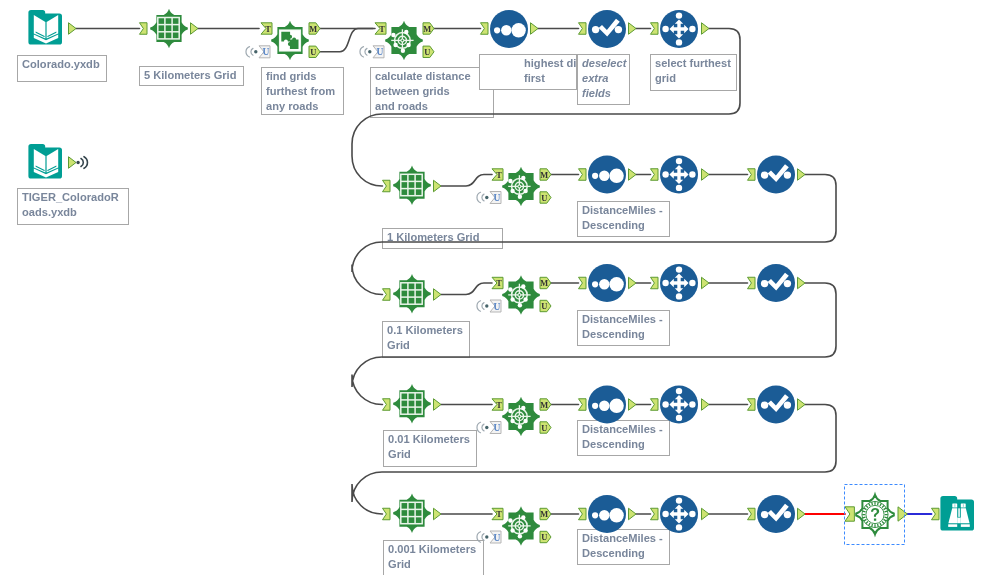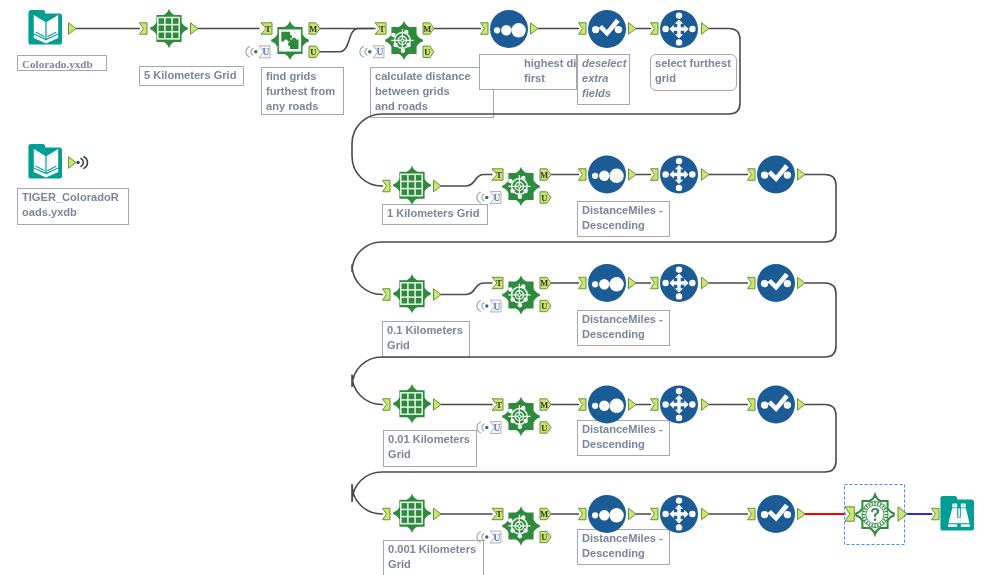--- a/index.html
+++ b/index.html
@@ -10,38 +10,38 @@
   svg.layer{position:absolute;left:0;top:0;width:998px;height:575px;overflow:visible;}
   .lbl{position:absolute;border:1px solid #a7a7a7;background:#fff;
        color:#79869b;font-size:11.1px;line-height:15.2px;box-sizing:border-box;font-weight:600;
        padding:1px 3px 1px 4px;white-space:pre;}
 </style>
 </head>
 <body>
 
 <div id="canvas">
   <div>
-    <div class="lbl" style="left:17px;top:55px;width:90px;height:16px;font-family:Liberation Serif, serif;">Colorado.yxdb</div>
+    <div class="lbl" style="left:17px;top:55px;width:90px;height:27px;">Colorado.yxdb</div>
       <div class="lbl" style="left:139px;top:55px;width:105px;height:20px;margin-top:11px;">5 Kilometers Grid</div>
       <div class="lbl" style="left:261px;top:67px;width:83px;height:48px;">find grids
 furthest from
 any roads</div>
       <div class="lbl" style="left:370px;top:67px;width:124px;height:51px;">calculate distance
 between grids
 and roads</div>
       <div class="lbl" style="left:479px;top:54px;width:98px;height:36px;padding-left:44px;">highest distance
 first</div>
       <div class="lbl" style="left:577px;top:54px;width:53px;height:51px;font-style:italic;">deselect
 extra
 fields</div>
-      <div class="lbl" style="left:650px;top:54px;width:87px;height:37px;border-radius:6px;">select furthest
+      <div class="lbl" style="left:650px;top:54px;width:87px;height:37px;">select furthest
 grid</div>
       <div class="lbl" style="left:17px;top:188px;width:112px;height:37px;">TIGER_ColoradoR
 oads.yxdb</div>
-      <div class="lbl" style="left:382px;top:204px;width:106px;height:21px;">1 Kilometers Grid</div>
+      <div class="lbl" style="left:382px;top:228px;width:121px;height:21px;">1 Kilometers Grid</div>
       <div class="lbl" style="left:577px;top:201px;width:93px;height:36px;">DistanceMiles -
 Descending</div>
       <div class="lbl" style="left:382px;top:321px;width:88px;height:37px;">0.1 Kilometers
 Grid</div>
       <div class="lbl" style="left:577px;top:310px;width:93px;height:36px;">DistanceMiles -
 Descending</div>
       <div class="lbl" style="left:383px;top:430px;width:94px;height:37px;">0.01 Kilometers
 Grid</div>
       <div class="lbl" style="left:577px;top:420px;width:93px;height:36px;">DistanceMiles -
 Descending</div>

